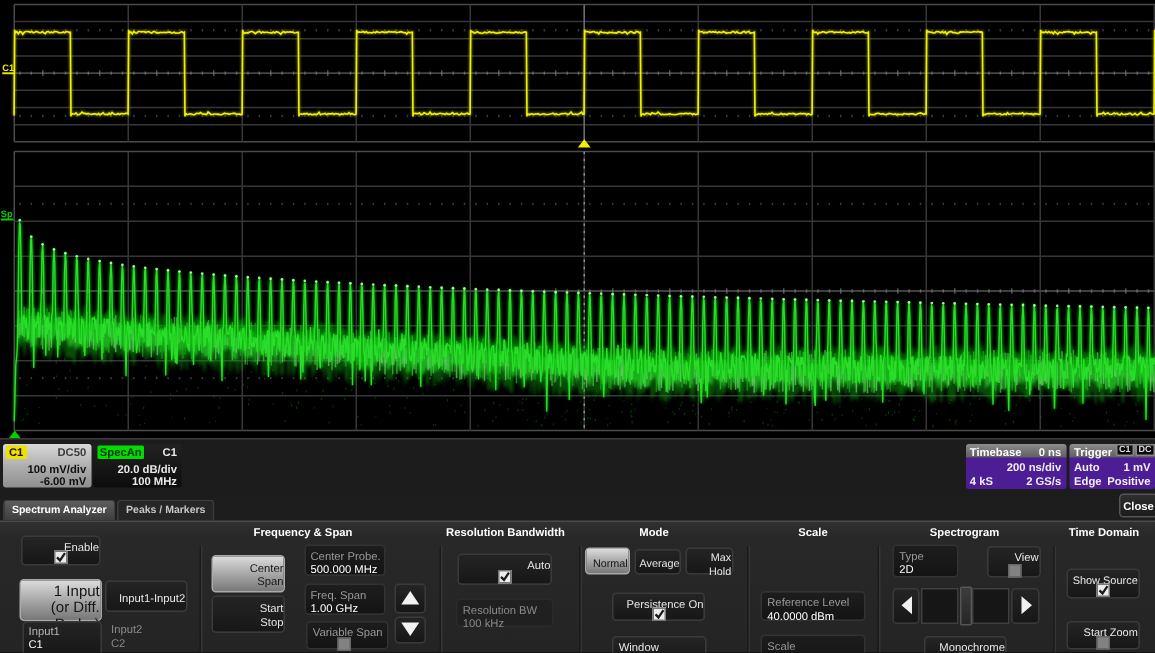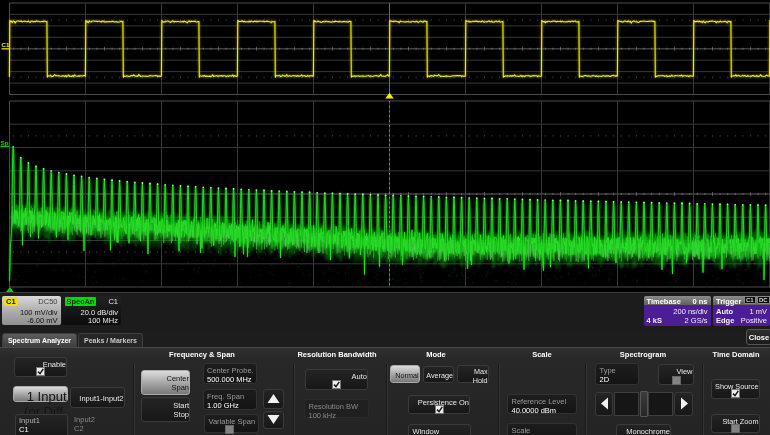--- a/index.html
+++ b/index.html
@@ -4,21 +4,21 @@
 html,body{width:770px;height:435px;background:#000;overflow:hidden;
  font-family:"Liberation Sans",sans-serif;-webkit-font-smoothing:antialiased}
 #root{position:relative;width:770px;height:435px;background:#000}
 .abs{position:absolute}
 
 #bar{position:absolute;left:0;top:292px;width:770px;height:40px;background:#1c1c1c;border-top:1px solid #3c3c3c}
 .dbox{position:absolute;top:2.5px;height:29px;border-radius:2px;font-size:7.5px;line-height:1}
 .dsel{background:linear-gradient(#d9d9d9,#ababab 55%,#8f8f8f);color:#1a1a1a}
 .ddark{background:linear-gradient(#222,#0c0c0c);color:#e9e9e9}
 .tag{position:absolute;top:1.5px;left:2.5px;font-weight:bold;font-size:7.5px;padding:0.5px 2px;border-radius:1px}
-.dline{position:absolute;right:3px;text-align:right;white-space:nowrap;font-weight:normal}
+.dline{position:absolute;right:3px;text-align:right;white-space:nowrap;font-weight:bold}
 
 .tbox{position:absolute;top:2.5px;height:30px;background:#4c1d95;border-radius:2px;font-size:7.5px;color:#f0f0f0;font-weight:bold}
 .thead{position:absolute;left:0;top:0;right:0;height:9px;background:linear-gradient(#8c8c8c,#5e5e5e);border-radius:2px 2px 0 0;color:#fff;font-weight:bold}
 
 #dlg{position:absolute;left:0;top:332px;width:770px;height:103px;background:#262626}
 #tabrow{position:absolute;left:0;top:0;width:770px;height:15px;background:#1d1d1d}
 .tab{position:absolute;top:1px;height:14px;border:1px solid #3e3e3e;border-bottom:none;border-radius:3px 3px 0 0;font-size:7px;font-weight:bold;text-align:center;line-height:13px}
 .tabon{background:linear-gradient(#5d5d5d,#3d3d3d);color:#fff;z-index:2}
 .taboff{background:#262626;color:#c8c8c8}
 #content{position:absolute;left:0;top:15px;width:770px;height:88px;background:linear-gradient(#303030,#282828 12%,#242424);border-top:1px solid #4a4a4a}
@@ -268,21 +268,21 @@
         <div class="hdr" style="left:643px;top:2px">Spectrogram</div>
         <div class="hdr" style="left:736px;top:2px">Time Domain</div>
         <div class="btn" style="left:14px;top:8.5px;width:53px;height:20px">
           <div style="margin-top:2px">Enable</div>
         </div>
         <div class="cb" style="left:36px;top:19px">
           <svg width="9" height="9" viewBox="0 0 9 9" style="position:absolute;left:-1px;top:-1px">
             <path d="M2 4.6 L4 6.6 L7.3 1.8" stroke="#1a1a1a" stroke-width="1.5" fill="none"></path>
           </svg>
         </div>
-        <div class="btn sel" style="left:13px;top:37.5px;width:54.5px;height:16px;font-size:13px">
+        <div class="btn sel" style="left:13px;top:37.5px;width:54.5px;height:28px;font-size:10px">
           <div style="margin-top:2.5px">1 Input</div>
           <div>(or Diff. Probe)</div>
         </div>
         <div class="btn" style="left:70px;top:38.5px;width:54.5px;height:21.5px">
           <div style="margin-top:6px">Input1-Input2</div>
         </div>
         <div class="btn" style="left:15px;top:65.5px;width:53px;height:24px;text-align:left">
           <div style="margin:1.5px 0 0 3px;color:#b4b4b4">Input1</div>
           <div style="margin-left:3px;color:#fff">C1</div>
         </div>

